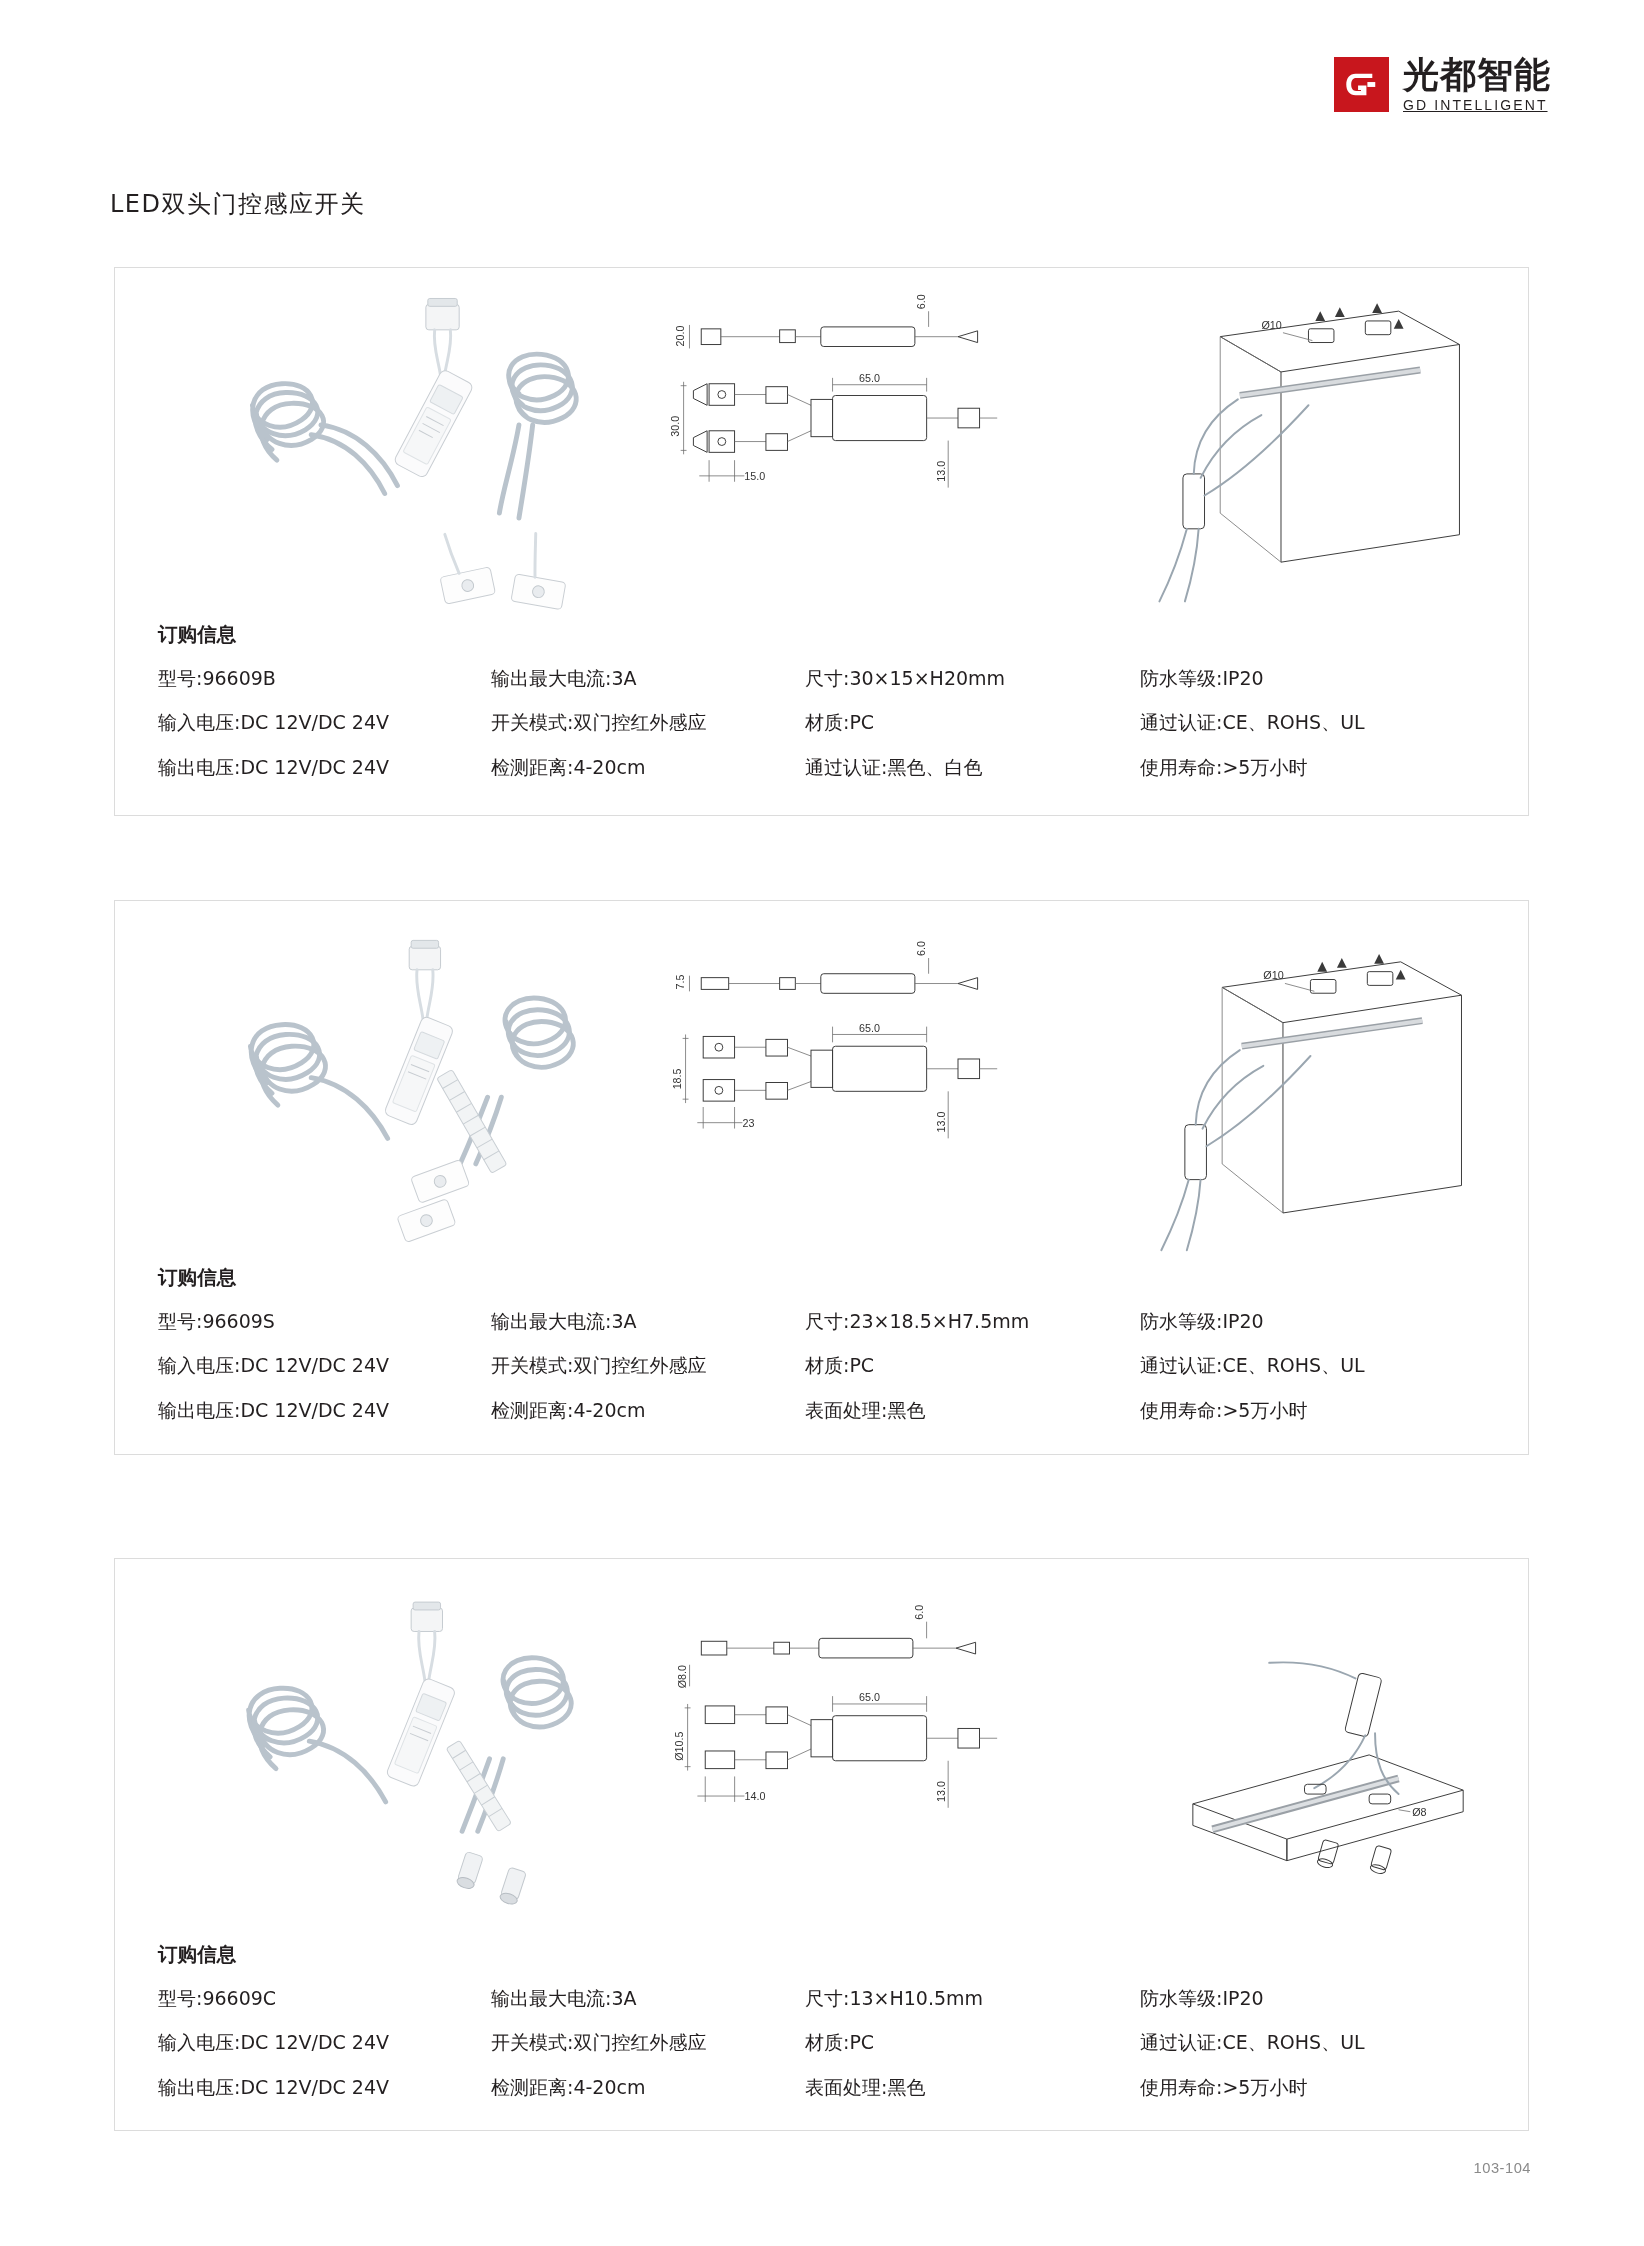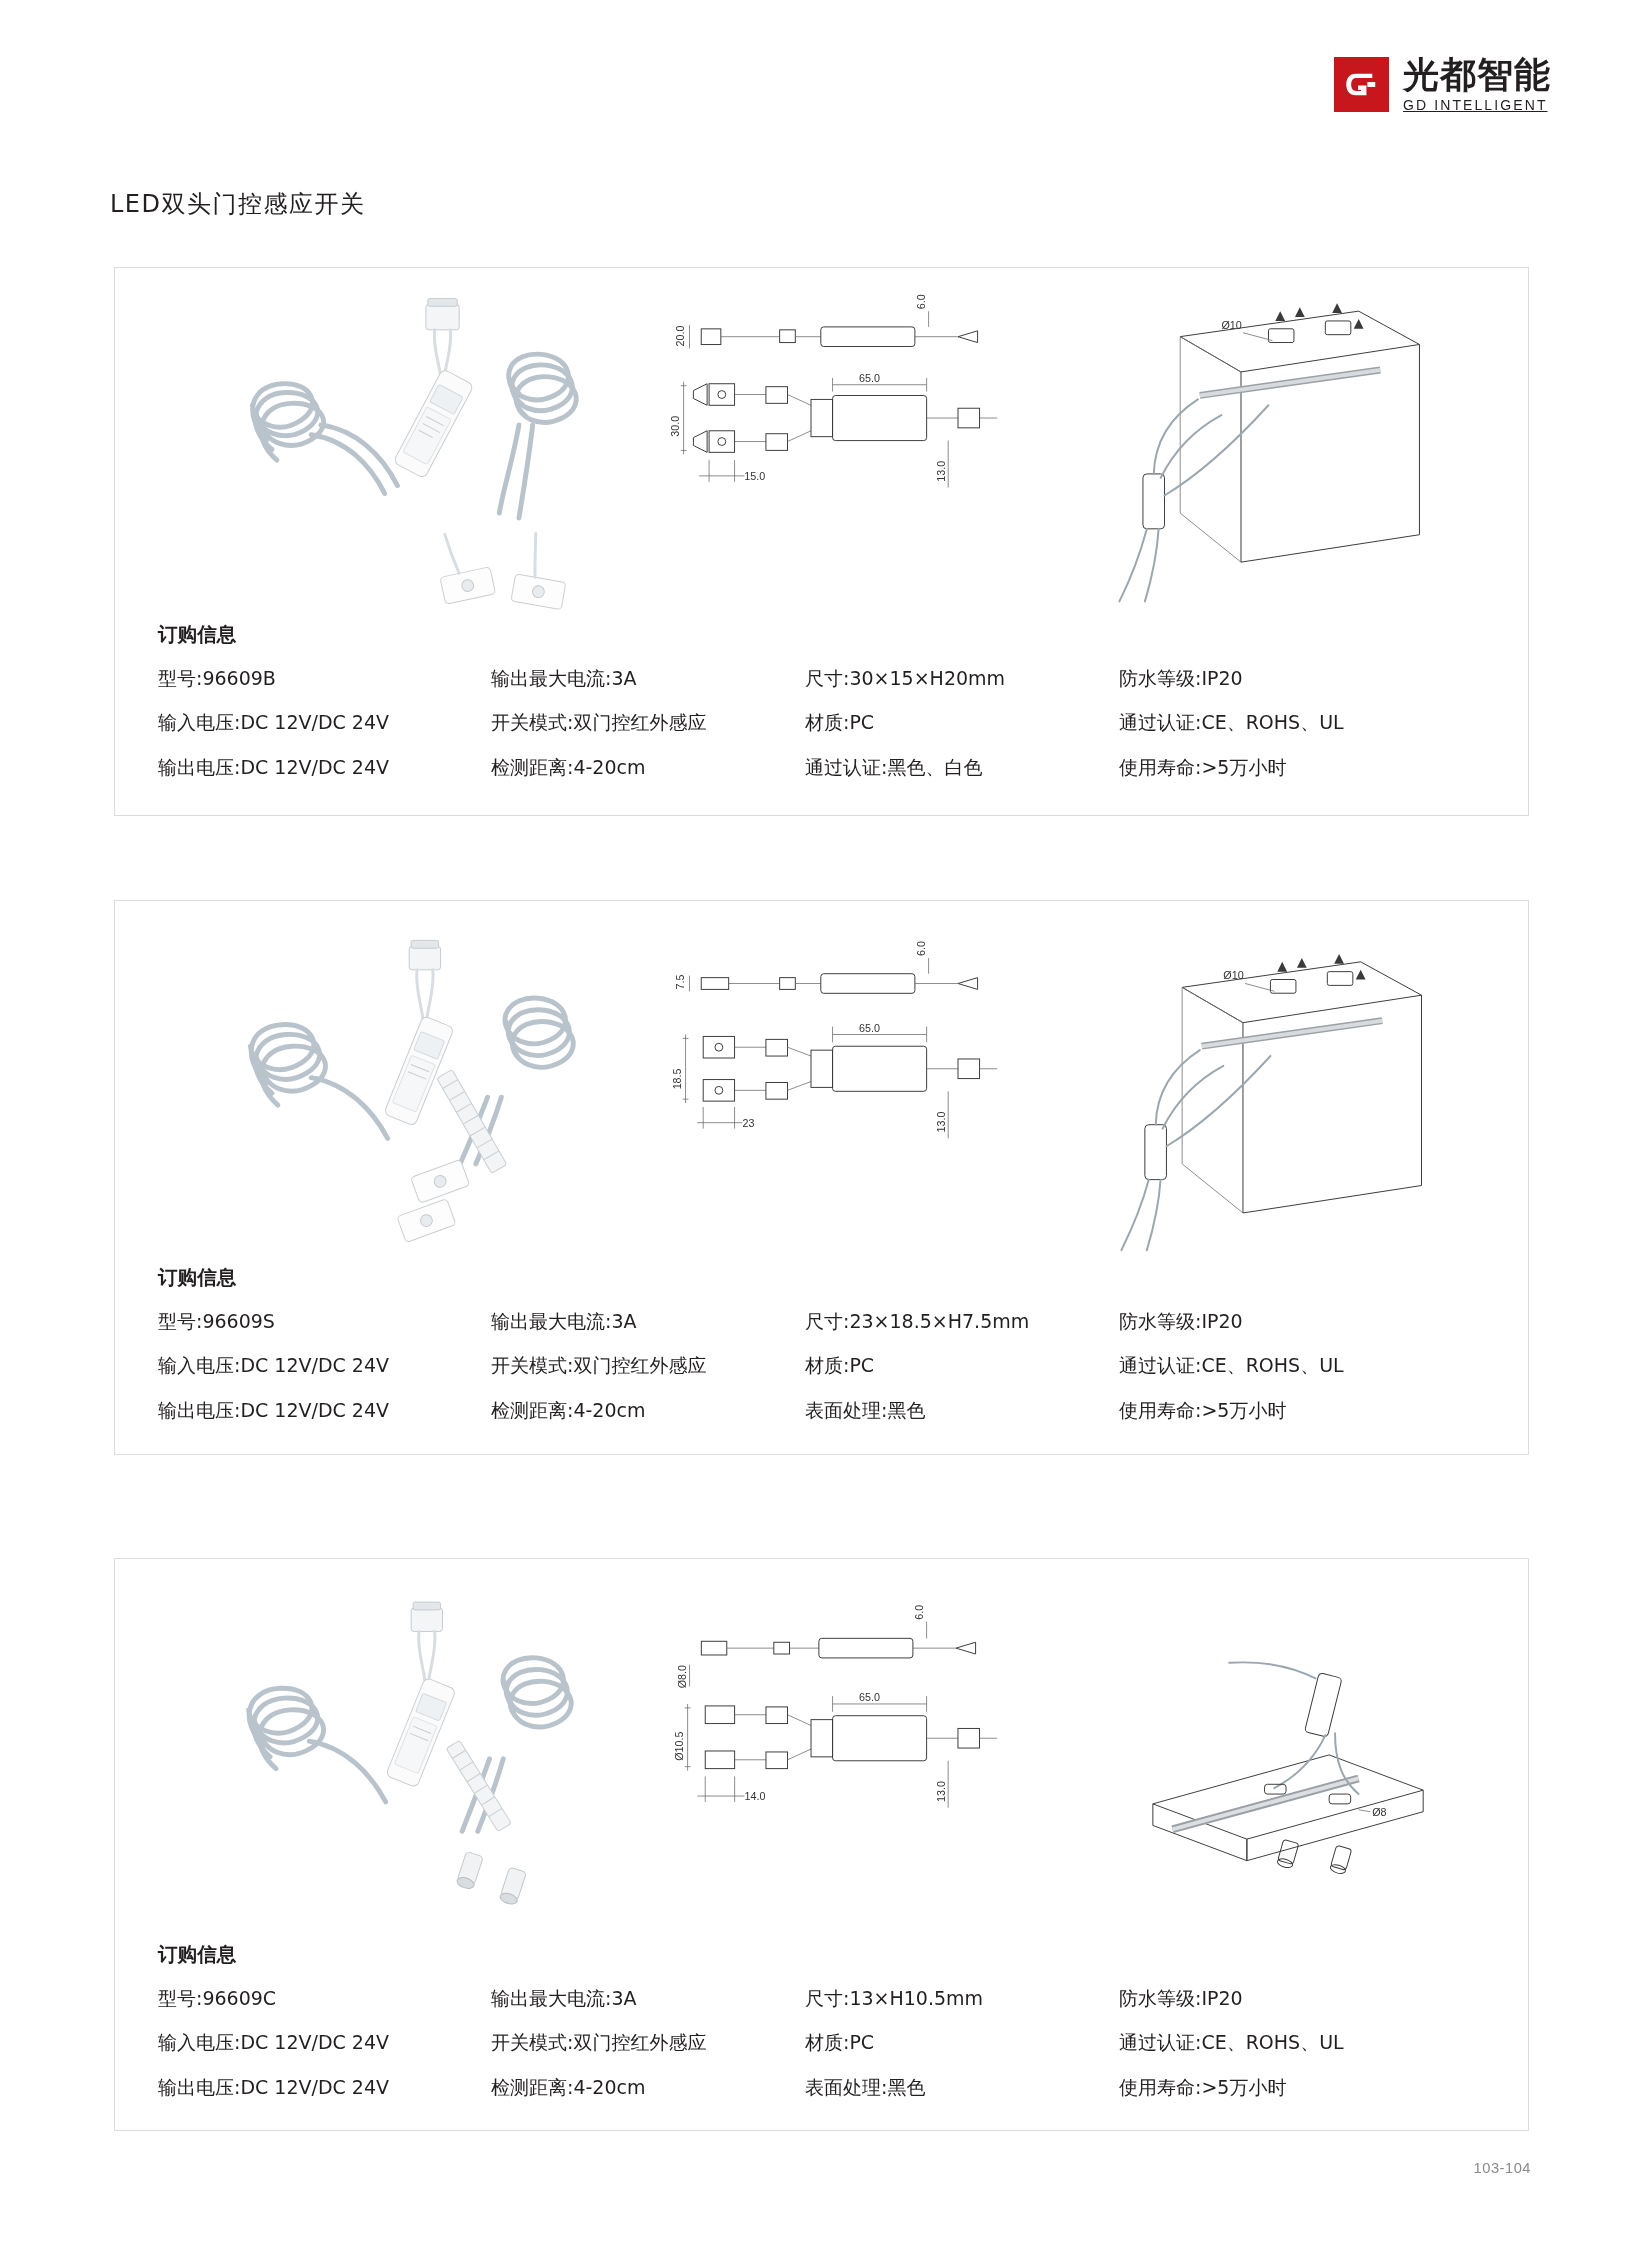--- a/index.html
+++ b/index.html
@@ -88,21 +88,21 @@
   }
   #card-1 .card-figs { height: 363px; }
   #card-2 .card-figs { height: 382px; }
 
   .fig {
     position: absolute;
     top: 0;
   }
   .fig-photo  { left: 59px;  width: 441px; height: 100%; }
   .fig-dim    { left: 549px; width: 392px; height: 100%; }
-  .fig-install{ left: 920px; width: 412px; height: 100%; }
+  .fig-install{ left: 960px; width: 412px; height: 100%; }
 
   .fig svg { width: 100%; height: 100%; display: block; }
 
   
   .order-info {
     padding: 0 0 0 0;
   }
   .order-title {
     font-size: 19.6px;
     font-weight: 700;
@@ -117,21 +117,21 @@
     box-sizing: border-box;
   }
   .spec-col {
     display: flex;
     flex-direction: column;
     gap: 18.6px;
   }
   .spec-col.c0 { width: 333px; }
   .spec-col.c1 { width: 314px; }
   .spec-col.c2 { width: 314px; }
-  .spec-col.c3 { width: 333px; }
+  .spec-col.c3 { width: 333px; margin-left: 21px; }
   .spec-item {
     font-size: 19px;
     color: #231f20;
     white-space: nowrap;
     font-family: "DejaVu Sans", "Liberation Sans", sans-serif;
   }
 
   
   .page-number {
     position: absolute;

